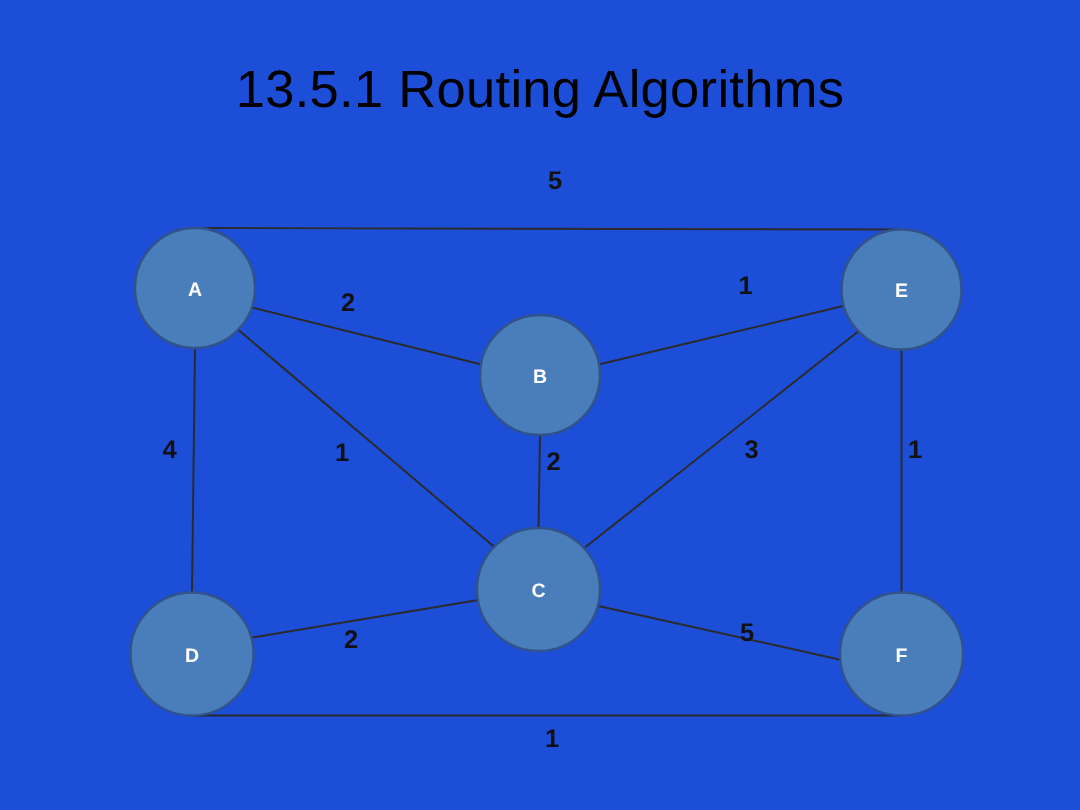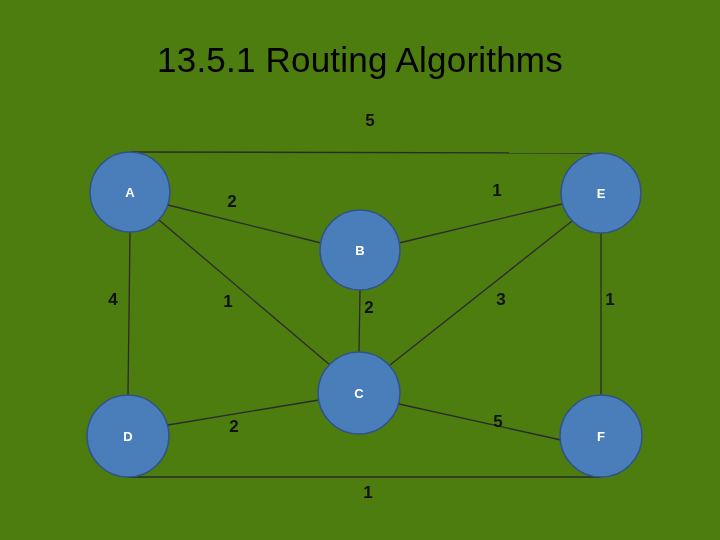--- a/index.html
+++ b/index.html
@@ -4,21 +4,21 @@
 <style>
   html, body {
     margin: 0;
     padding: 0;
     background: #ffffff;
   }
   #slide {
     position: relative;
     width: 720px;
     height: 540px;
-    background: #4d7c0f;
+    background: #1d4ed8;
     overflow: hidden;
     font-family: "Liberation Sans", sans-serif;
   }
   #title {
     position: absolute;
     left: 0;
     top: 40px;
     width: 720px;
     text-align: center;
     font-size: 35px;

